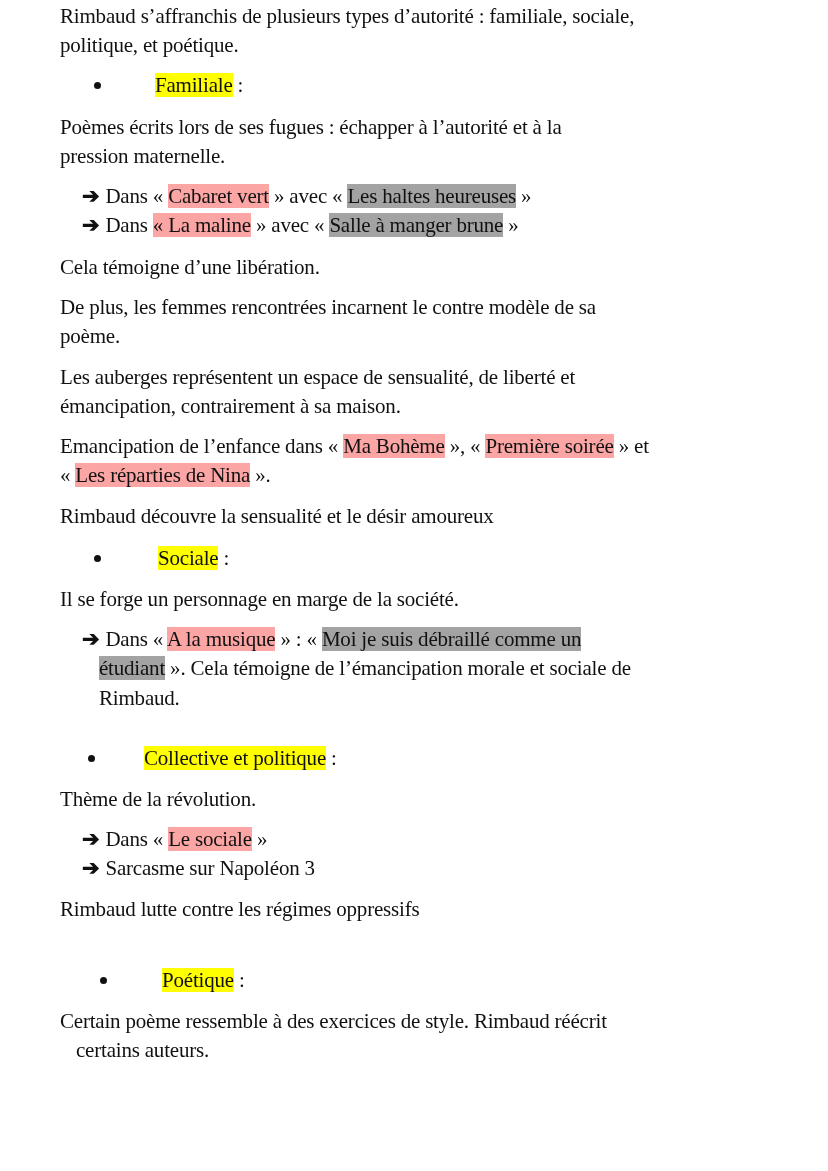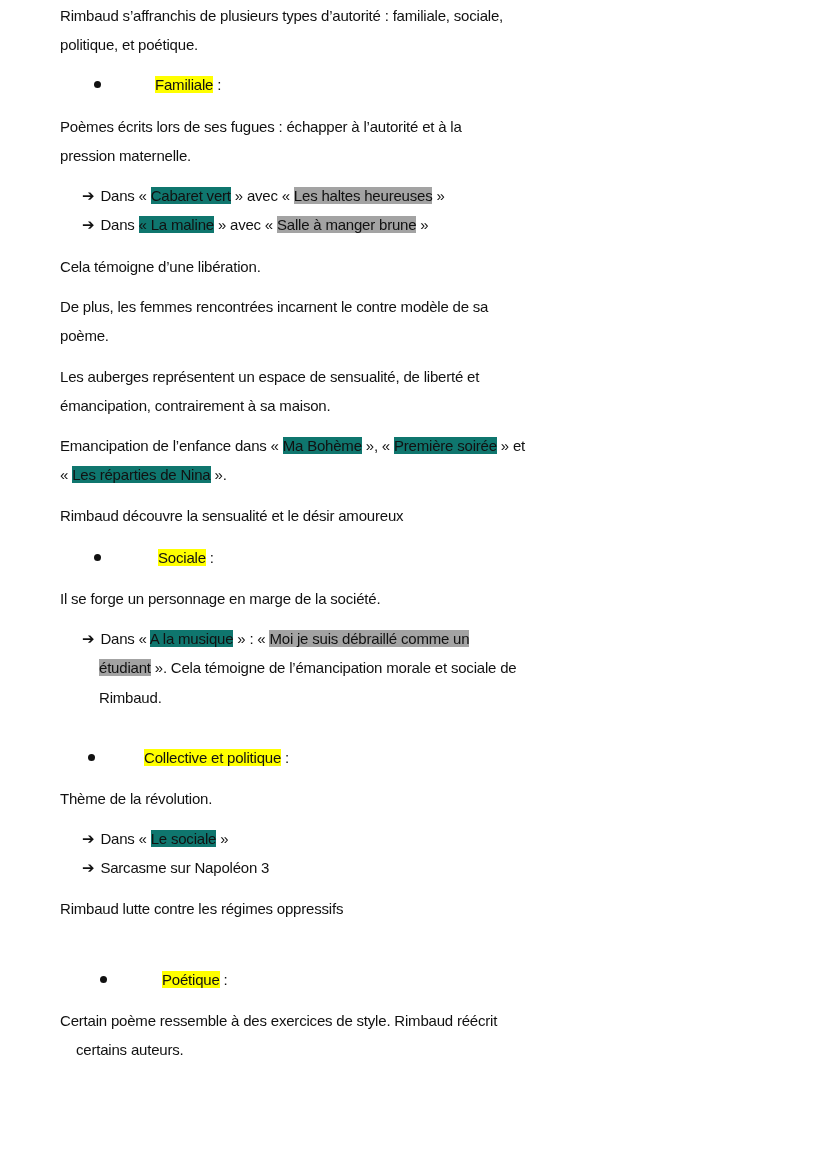--- a/index.html
+++ b/index.html
@@ -1,20 +1,20 @@
 <!DOCTYPE html>
 <html><head>
 <meta charset="utf-8">
 <style>
   html, body { margin: 0; padding: 0; background: #ffffff; }
   body { width: 828px; height: 1171px; position: relative; overflow: hidden;
          font-family: "Liberation Sans", "DejaVu Sans", sans-serif; color: #111; }
-  .line { position: absolute; font-size: 15px; line-height: 26px; white-space: nowrap; letter-spacing: -0.2px; }
+  .line { position: absolute; font-size: 21px; line-height: 26px; white-space: nowrap; letter-spacing: -0.2px; font-family: Liberation Serif, serif; }
   .hl-y { background: #ffff00; margin-left: 40px; }
-  .hl-m { background: #0f766e; }
+  .hl-m { background: #fca5a5; }
   .hl-g { background: #a3a3a3; }
   .bullet { display: inline-block; width: 7px; height: 7px; border-radius: 50%; background: #111; vertical-align: middle; margin-right: 14px; position: relative; top: -2px; }
   .arrow { display: inline-block; font-weight: bold; margin-right: 6px; }
 </style>
 </head>
 <body>
 
 <div class="line" style="left:60px;top:3px">Rimbaud s’affranchis de plusieurs types d’autorité : familiale, sociale,</div>
 <div class="line" style="left:60px;top:32px">politique, et poétique.</div>
 

